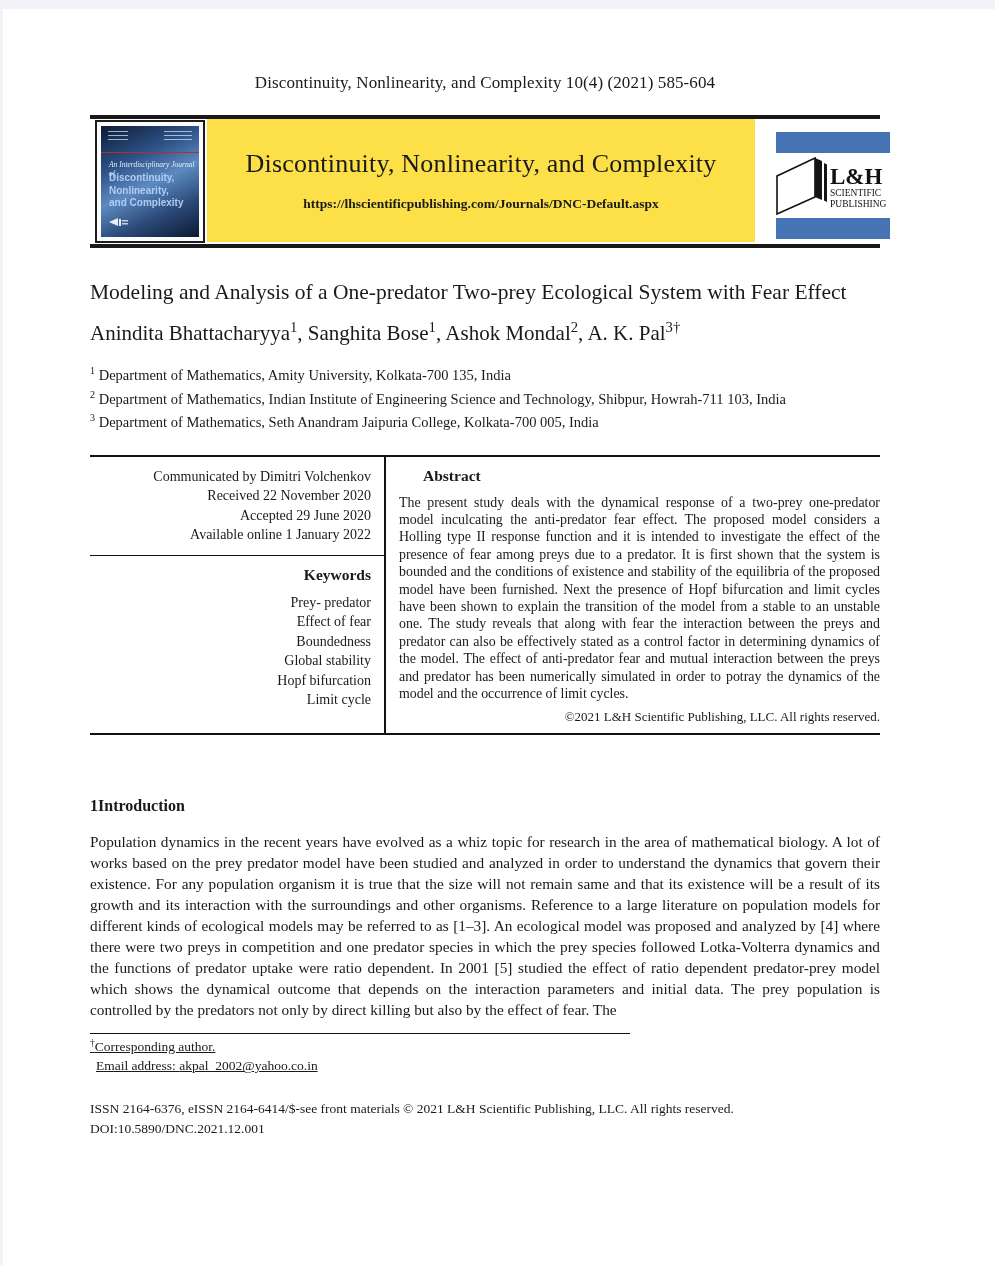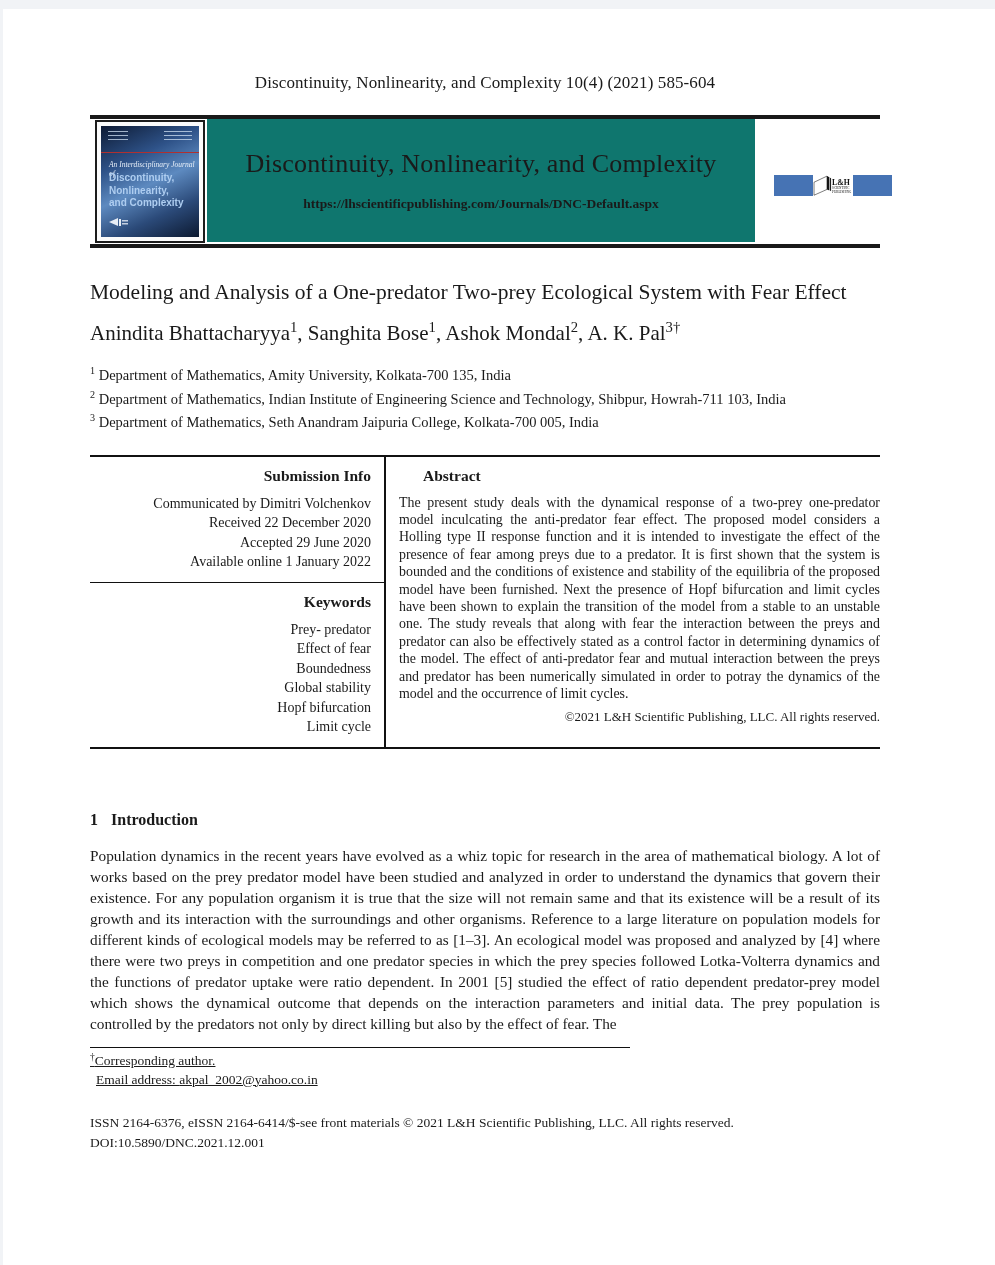--- a/index.html
+++ b/index.html
@@ -25,27 +25,27 @@
   .cover-microtext.left { left: 7px; width: 20px; }
   .cover-microtext.right { right: 7px; width: 28px; }
   .cover-redline { position: absolute; top: 26px; left: 0; width: 100%; height: 1.4px; background: #b03030; }
   .cover-tagline { position: absolute; top: 34px; left: 8px; right: 4px; font-style: italic;
            font-size: 7.5px; color: #e6eef8; }
   .cover-title { position: absolute; top: 46px; left: 8px; font-family: "Liberation Sans", sans-serif;
            font-weight: bold; font-size: 10px; line-height: 12.5px; color: #aecdf0; }
   .cover-mark { position: absolute; bottom: 10px; left: 8px; }
 
   .banner-center { position: absolute; left: 117px; top: 4px; width: 548px; height: 123px;
-           background: #0f766e; display: flex; flex-direction: column; align-items: center;
+           background: #fde047; display: flex; flex-direction: column; align-items: center;
            justify-content: center; gap: 17px; }
   .journal-title { font-size: 26px; letter-spacing: .2px; }
   .journal-url { font-size: 13.5px; font-weight: bold; color: #1a1a1a; text-decoration: none; }
 
   .publisher { position: absolute; left: 684px; top: 17px; width: 118px; height: 107px;
-           display: flex; flex-direction: row; justify-content: space-between; align-items: center; }
+           display: flex; flex-direction: column; justify-content: space-between; align-items: center; }
   .blue-bar { width: 114px; height: 21px; background: #4673b4; }
 
   
   .article-title { margin-top: 28px; font-size: 21.5px; font-weight: normal; line-height: 33px; text-align: justify; }
   .authors { margin-top: 12px; font-size: 21px; }
   sup { font-size: 70%; line-height: 0; }
   .affiliations { margin-top: 18px; font-size: 14.5px; line-height: 23.5px; }
   .affil { padding-left: 14px; text-indent: -14px; }
 
   
@@ -55,21 +55,21 @@
   .info-heading { font-size: 15.5px; font-weight: bold; margin-bottom: 9px; }
   .info-item, .keyword-item { font-size: 14px; line-height: 19.5px; }
   .left-rule { border-top: 1.6px solid #111; margin: 10px 0; }
   .info-right { flex: 1; padding: 10px 0 8px 13px; }
   .abstract-heading { font-size: 15.5px; font-weight: bold; margin-bottom: 9px; margin-left: 24px; }
   .abstract-text { font-size: 13.9px; line-height: 17.4px; text-align: justify; }
   .copyright { margin-top: 7px; text-align: right; font-size: 13px; }
 
   
   .section-heading { margin-top: 62px; font-size: 16px; font-weight: bold; }
-  .shead-text { margin-left: 13px; }
+  .shead-text { }
   .intro-paragraph { margin-top: 16px; font-size: 15.3px; line-height: 21px; text-align: justify; }
 
   .footnote-rule { margin-top: 13px; width: 540px; border-top: 1.6px solid #111; }
   .footnote { margin-top: 3px; font-size: 13.5px; line-height: 19px; text-decoration: underline; }
   .footnote-email { padding-left: 6px; }
   .email-link { color: #1a1a1a; text-decoration: none; }
 
   .footer-block { margin-top: 24px; font-size: 13.5px; line-height: 20px; }
 </style>
 </head>
@@ -131,23 +131,22 @@
 
       <div class="affiliations">
         <div class="affil"><sup>1</sup> <span>Department of Mathematics, Amity University, Kolkata-700 135, India</span></div>
         <div class="affil"><sup>2</sup> <span>Department of Mathematics, Indian Institute of Engineering Science and Technology, Shibpur, Howrah-711 103, India</span></div>
         <div class="affil"><sup>3</sup> <span>Department of Mathematics, Seth Anandram Jaipuria College, Kolkata-700 005, India</span></div>
       </div>
 
       <div class="info-table">
         <div class="info-left">
           <div class="block-right">
-            <div class="info-heading">Submission Info</div>
             <div class="info-item">Communicated by Dimitri Volchenkov</div>
-            <div class="info-item">Received 22 December 2020</div>
+            <div class="info-item">Received 22 November 2020</div>
             <div class="info-item">Accepted 29 June 2020</div>
             <div class="info-item">Available online 1 January 2022</div>
           </div>
           <div class="left-rule"></div>
           <div class="block-right">
             <div class="info-heading">Keywords</div>
             <div class="keyword-item">Prey- predator</div>
             <div class="keyword-item">Effect of fear</div>
             <div class="keyword-item">Boundedness</div>
             <div class="keyword-item">Global stability</div>

